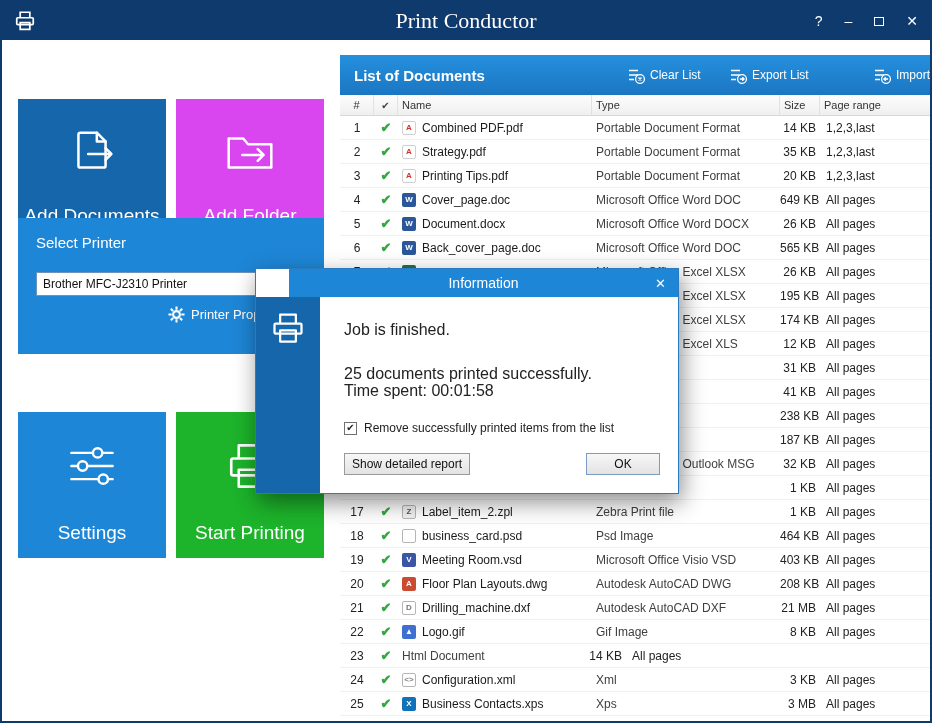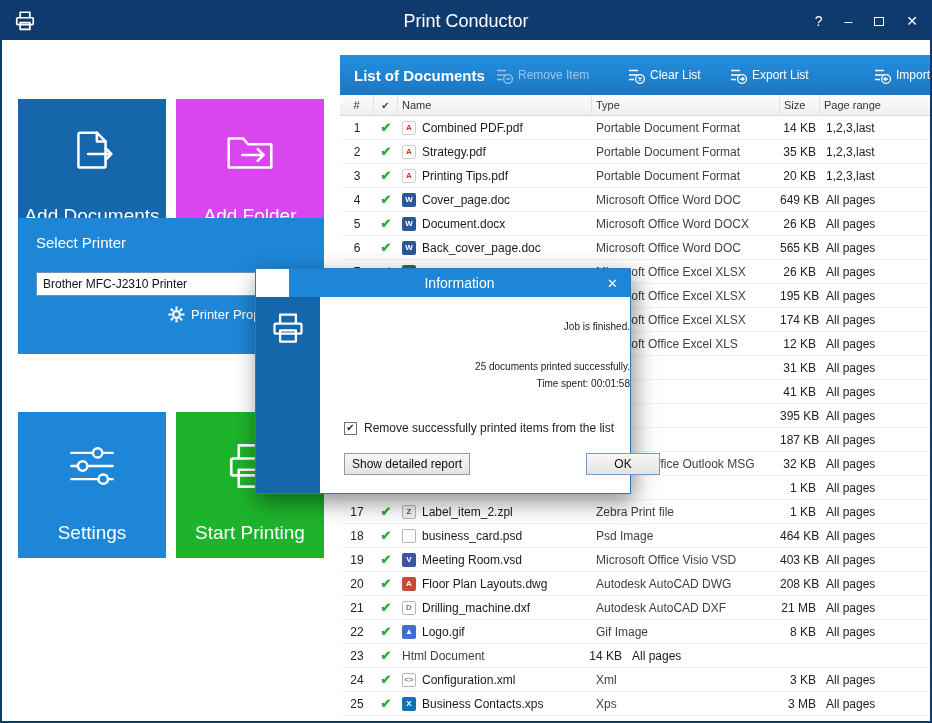--- a/index.html
+++ b/index.html
@@ -5,21 +5,21 @@
   * { margin:0; padding:0; box-sizing:border-box; }
   html,body { background:#444; }
   body { font-family:"Liberation Sans", sans-serif; }
   .window{ position:relative; width:932px; height:723px; background:#fff;
            border:2px solid #0f3a6d; overflow:hidden; }
 
   
   .titlebar{ position:absolute; left:0; top:0; width:100%; height:38px; background:#0f3a6d; }
   .tb-icon{ position:absolute; left:12px; top:8px; }
   .tb-title{ position:absolute; left:0; right:0; top:0; height:38px; display:flex;
-             align-items:center; justify-content:center; color:#fff; font-size:18px; }
+             align-items:center; justify-content:center; color:#fff; font-size:22px;font-family:Liberation Serif, serif; }
   .tb-btns{ position:absolute; right:12px; top:0; height:38px; display:flex;
             align-items:center; gap:22px; color:#fff; font-size:14px; }
   .tb-btns span{ cursor:pointer; line-height:1; }
   .max-box{ width:10px; height:9px; border:1px solid #fff; display:inline-block; }
 
   
   .tile{ position:absolute; color:#fff; font-size:19px; cursor:pointer;margin-top:44px; }
   .tile .lbl{ position:absolute; left:0; right:0; bottom:14px; text-align:center; }
   .tile svg{ position:absolute; left:50%; top:24px; transform:translateX(-50%); }
   #tile-add-docs  { left:16px;  top:53px;  width:148px; height:142px; background:#1566ab; }
@@ -74,30 +74,30 @@
   .c-type{ width:188px; color:#404040; }
   .c-size{ width:40px; text-align:right; padding-right:4px; padding-left:0; color:#222; }
   .c-range{ flex:1; padding-left:6px; color:#222; }
   .fi{ width:14px; height:14px; border-radius:2px; flex:0 0 14px; display:flex; align-items:center;
        justify-content:center; font-size:8px; font-weight:bold; line-height:1; }
   .fi-html{ border-radius:50%;
             background: radial-gradient(circle at center, #4285f4 0 3px, #fff 3px 4.5px, rgba(0,0,0,0) 4.5px),
                         conic-gradient(#ea4335 0 33%, #34a853 33% 66%, #fbbc05 66% 100%); }
 
   
-  .dialog{ position:absolute; left:253px; top:266px; width:376px; height:226px; background:#fff;
+  .dialog{ position:absolute; left:253px; top:266px; width:424px; height:226px; background:#fff;
            border:1px solid #2a7abf; box-shadow:3px 8px 22px rgba(0,0,0,.45); z-index:40;padding-left:33px; }
   .dlg-title{ position:relative; height:28px; background:#1e86d6; color:#fff; display:flex;
               align-items:center; justify-content:center; font-size:14px; }
   .dlg-close{ position:absolute; right:12px; top:0; height:28px; display:flex; align-items:center;
               font-size:13px; cursor:pointer; }
   .dlg-stripe{ position:absolute; left:0; top:28px; width:64px; bottom:0; background:#1566ab; }
   .dlg-stripe svg{ position:absolute; left:50%; top:14px; transform:translateX(-50%); }
   .dlg-body{ position:absolute; left:64px; top:28px; right:0; bottom:0; padding:24px 0 0 24px;
-             font-size:10px; color:#222;text-align:right; }
+             font-size:16px; color:#222; }
   .dlg-line1{ margin-bottom:26px; }
   .dlg-line{ line-height:17px; }
   .dlg-check{ position:absolute; left:88px; top:152px; display:flex; align-items:center; gap:7px;
               font-size:12px; color:#222; cursor:pointer; }
   .cbx{ width:13px; height:13px; border:1px solid #707070; background:#fff; display:flex;
         align-items:center; justify-content:center; font-size:10px; color:#222; line-height:1; }
   .btn{ position:absolute; top:184px; height:22px; display:flex; align-items:center; justify-content:center;
         background:linear-gradient(#f7f7f7,#e3e3e3); border:1px solid #9a9a9a; font-size:12px;
         color:#111; cursor:pointer; }
   #btn-report{ left:88px; width:126px; }
@@ -176,28 +176,20 @@
       <path d="M20 36h24v18H20z"></path>
       <circle cx="45" cy="30" r="1.6" fill="#fff" stroke="none"></circle>
     </svg>
     <span class="lbl">Start Printing</span>
   </div>
 
 
   <div class="list-header">
     <div class="lh-title">List of Documents</div>
 
-    <div class="lh-item disabled" id="lh-remove">
-      <svg width="17" height="17" viewBox="0 0 17 17" fill="none" stroke="currentColor">
-        <path d="M1 3.5h9M1 8h9M1 12.5h5" stroke-width="1.7"></path>
-        <circle cx="12" cy="12" r="4.4" stroke-width="1.3"></circle>
-        <path d="M9.9 12h4.2" stroke-width="1.4"></path>
-      </svg>
-      <span>Remove Item</span>
-    </div>
 
     <div class="lh-item" id="lh-clear">
       <svg width="17" height="17" viewBox="0 0 17 17" fill="none" stroke="currentColor">
         <path d="M1 3.5h9M1 8h9M1 12.5h5" stroke-width="1.7"></path>
         <circle cx="12" cy="12" r="4.4" stroke-width="1.3"></circle>
         <path d="M10.5 10.5l3 3M13.5 10.5l-3 3" stroke-width="1.4"></path>
       </svg>
       <span>Clear List</span>
     </div>
 
@@ -363,21 +355,21 @@
         <div class="cell c-range">All pages</div>
       </div>
       <div class="row">
         <div class="cell c-num">13</div>
         <div class="cell c-check">✔</div>
         <div class="cell c-name">
           <span class="fi" style="visibility: hidden;"></span>
           <span></span>
         </div>
         <div class="cell c-type"></div>
-        <div class="cell c-size">395 KB</div>
+        <div class="cell c-size">238 KB</div>
         <div class="cell c-range">All pages</div>
       </div>
       <div class="row">
         <div class="cell c-num">14</div>
         <div class="cell c-check">✔</div>
         <div class="cell c-name">
           <span class="fi" style="visibility: hidden;"></span>
           <span></span>
         </div>
         <div class="cell c-type"></div>

